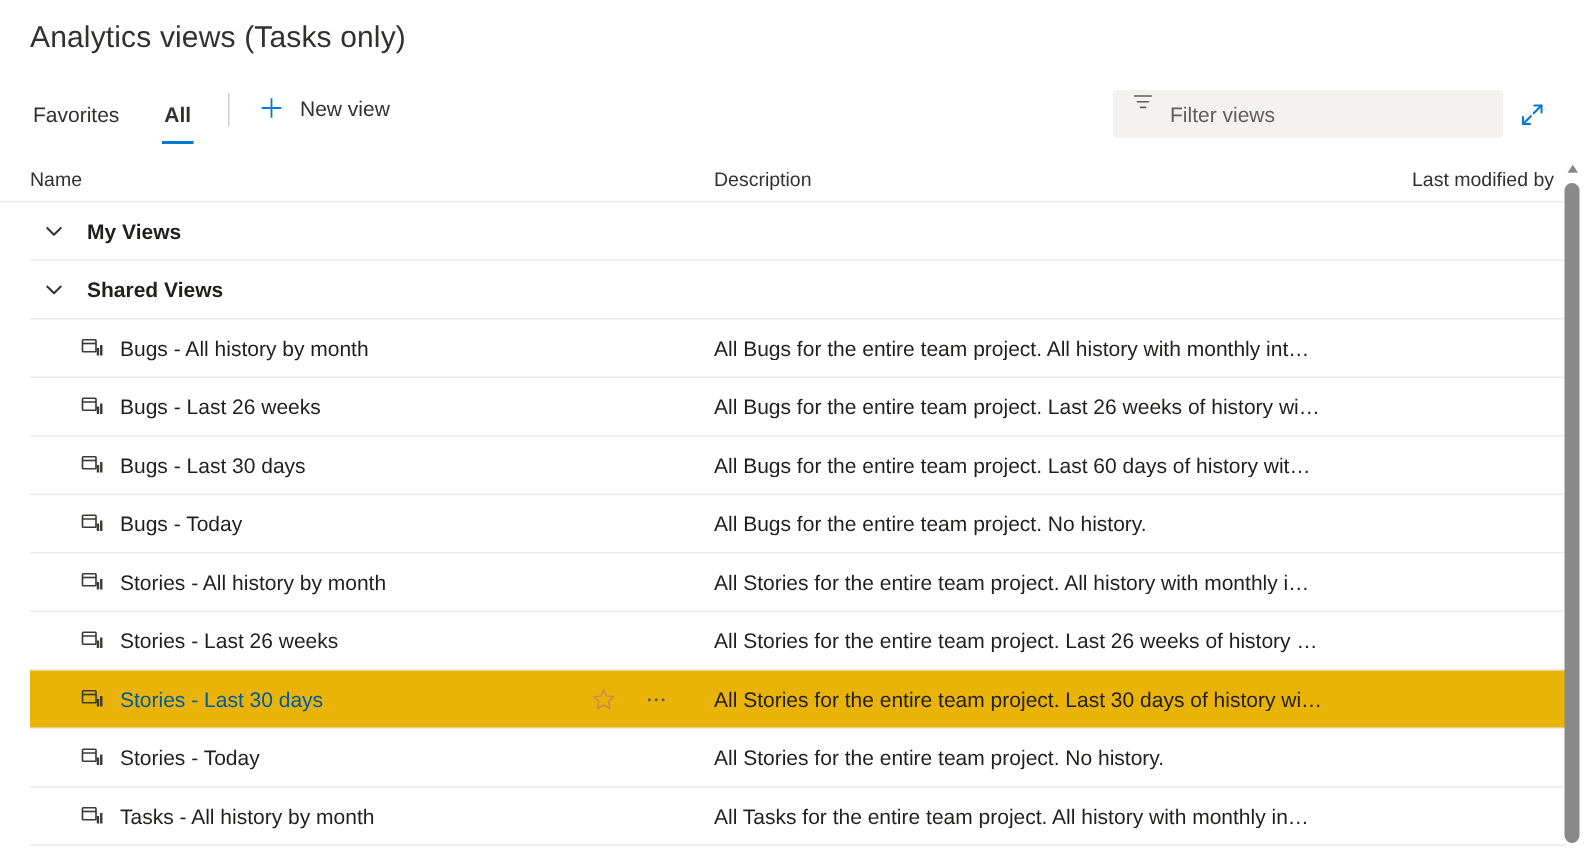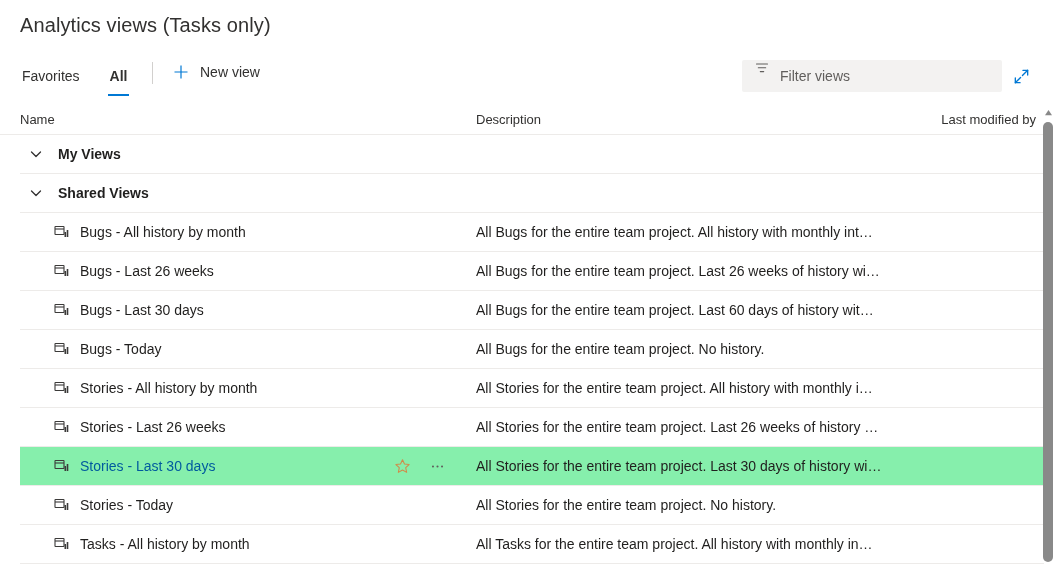--- a/index.html
+++ b/index.html
@@ -212,21 +212,21 @@
     position: relative;
     height: 39px;
     margin-left: 20px;
     border-bottom: 1px solid #edebe9;
     display: flex;
     align-items: center;
     cursor: pointer;
     box-sizing: border-box;
   }
   .item-row.hovered {
-    background: #86efac;
+    background: #eab308;
   }
   .item-row .view-icon {
     width: 16px;
     height: 16px;
     margin: 0 10px 0 34px;
     flex: none;
     color: #3b3a39;
   }
   .item-row .item-name {
     font-size: 14px;

